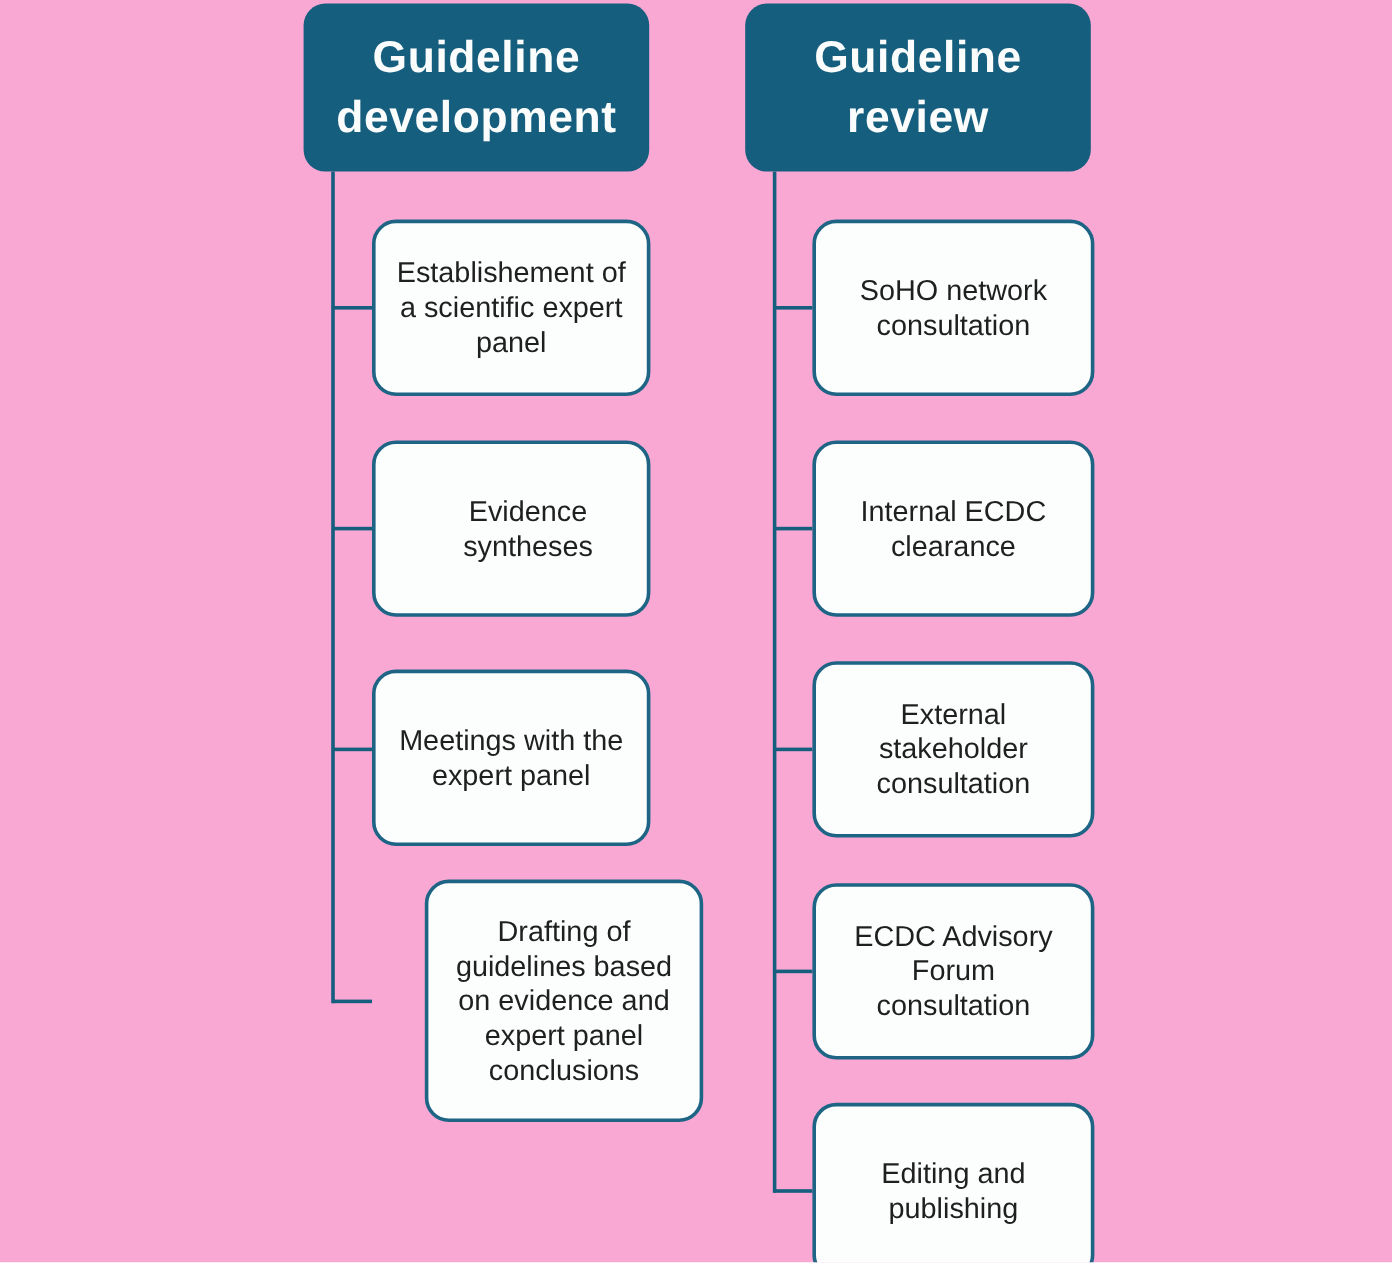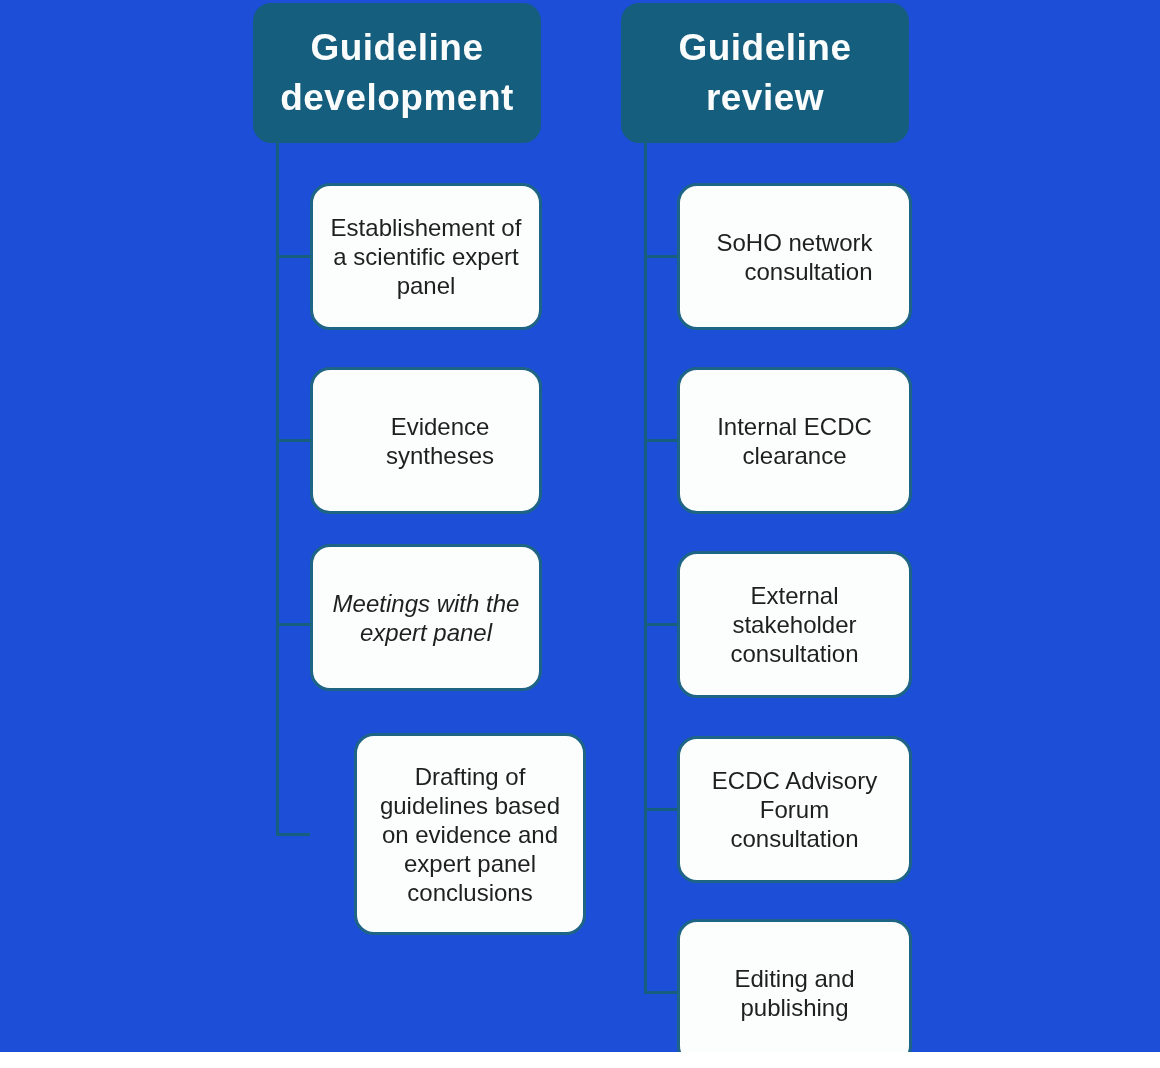--- a/index.html
+++ b/index.html
@@ -5,21 +5,21 @@
   html, body {
     margin: 0;
     padding: 0;
     background: #ffffff;
     font-family: "Liberation Sans", sans-serif;
   }
   .canvas {
     position: relative;
     width: 1160px;
     height: 1052px;
-    background: #1d4ed8;
+    background: #f9a8d4;
     overflow: hidden;
   }
   .header-box {
     position: absolute;
     width: 288px;
     height: 140px;
     background: #165E7E;
     border-radius: 18px;
     display: flex;
     align-items: center;
@@ -82,21 +82,21 @@
     <div class="step-label">Establishement of
 a scientific expert
 panel</div>
   </div>
 
   <div class="step-box" style="left:310px; top:367px; width:232px; height:147px;padding-left:28px;">
     <div class="step-label">Evidence
 syntheses</div>
   </div>
 
-  <div class="step-box" style="left:310px; top:544px; width:232px; height:147px;font-style:italic;">
+  <div class="step-box" style="left:310px; top:558px; width:232px; height:147px;">
     <div class="step-label">Meetings with the
 expert panel</div>
   </div>
 
   <div class="step-box" style="left:310px; top:733px; width:232px; height:202px;margin-left:44px;">
     <div class="step-label">Drafting of
 guidelines based
 on evidence and
 expert panel
 conclusions</div>
@@ -107,21 +107,21 @@
 review</div>
   </div>
 
   <div class="vline" style="left:644px; top:143px; height:851px;"></div>
   <div class="stub" style="left:645px; top:255px; width:32px;"></div>
   <div class="stub" style="left:645px; top:439px; width:32px;"></div>
   <div class="stub" style="left:645px; top:623px; width:32px;"></div>
   <div class="stub" style="left:645px; top:808px; width:32px;"></div>
   <div class="stub" style="left:645px; top:991px; width:32px;"></div>
 
-  <div class="step-box" style="left:677px; top:183px; width:235px; height:147px;text-align:right;">
+  <div class="step-box" style="left:677px; top:183px; width:235px; height:147px;">
     <div class="step-label">SoHO network
 consultation</div>
   </div>
 
   <div class="step-box" style="left:677px; top:367px; width:235px; height:147px;align-items:center;">
     <div class="step-label">Internal ECDC
 clearance</div>
   </div>
 
   <div class="step-box" style="left:677px; top:551px; width:235px; height:147px;">

